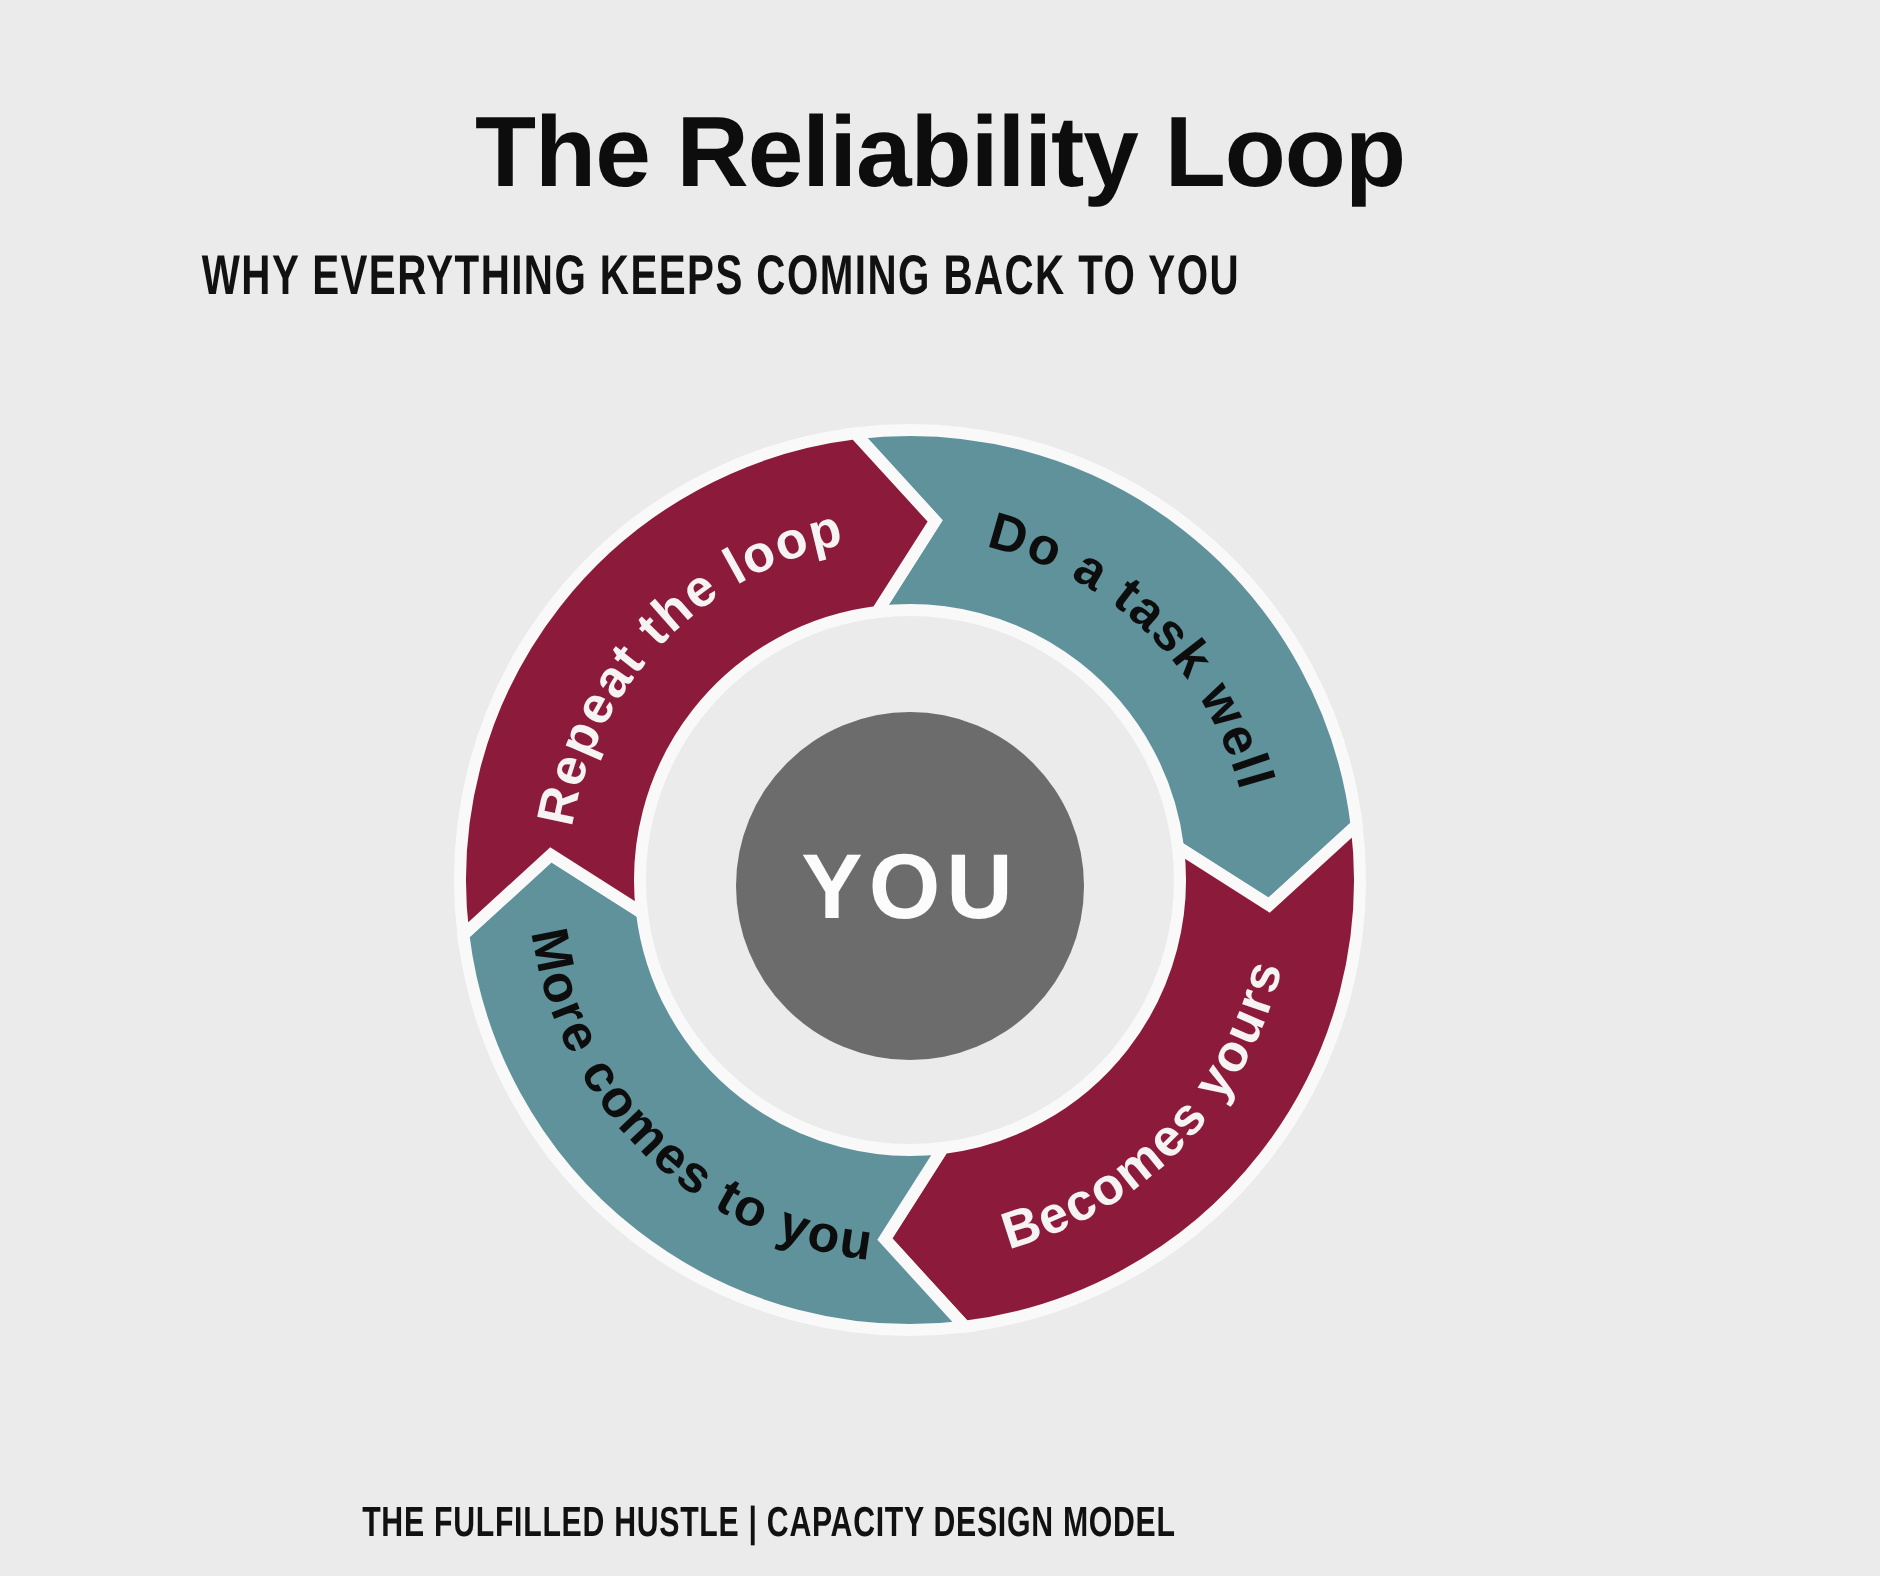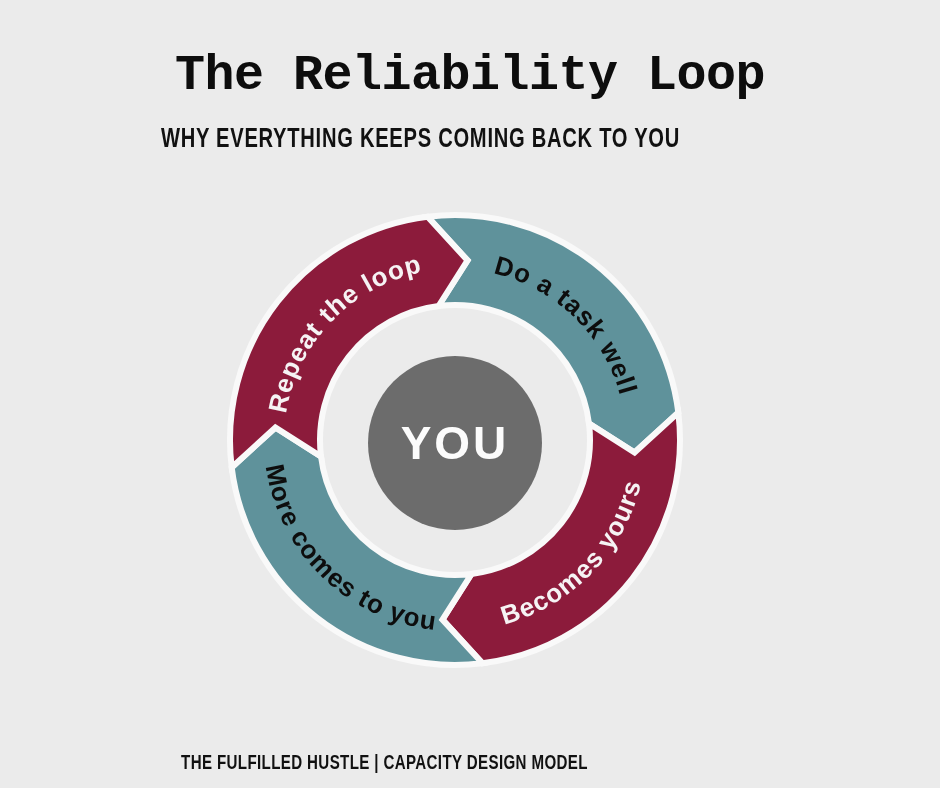--- a/index.html
+++ b/index.html
@@ -4,24 +4,24 @@
 <style>
   html,body{margin:0;padding:0;}
   body{
     width:940px;height:788px;position:relative;overflow:hidden;
     background:#ebebeb;
     font-family:"Liberation Sans", sans-serif;
   }
   .title{
     position:absolute;top:47px;left:0;width:940px;
     text-align:center;font-size:50px;font-weight:800;
-    letter-spacing:-0.5px;color:#0d0d0d;font-family:Liberation Mono, monospace;
+    letter-spacing:-0.5px;color:#0d0d0d;
   }
   .subtitle-wrap{
-    position:absolute;top:122px;left:0;width:840px;text-align:center;
+    position:absolute;top:122px;left:0;width:840px;text-align:left;
   }
   .condensed{
     display:inline-block;transform:scaleX(.72);transform-origin:50% 50%;
     white-space:nowrap;
   }
   .subtitle{
     font-size:28px;font-weight:700;letter-spacing:1px;color:#111111;
   }
   .footer-wrap{
     position:absolute;top:750px;left:0;width:768px;text-align:center;

